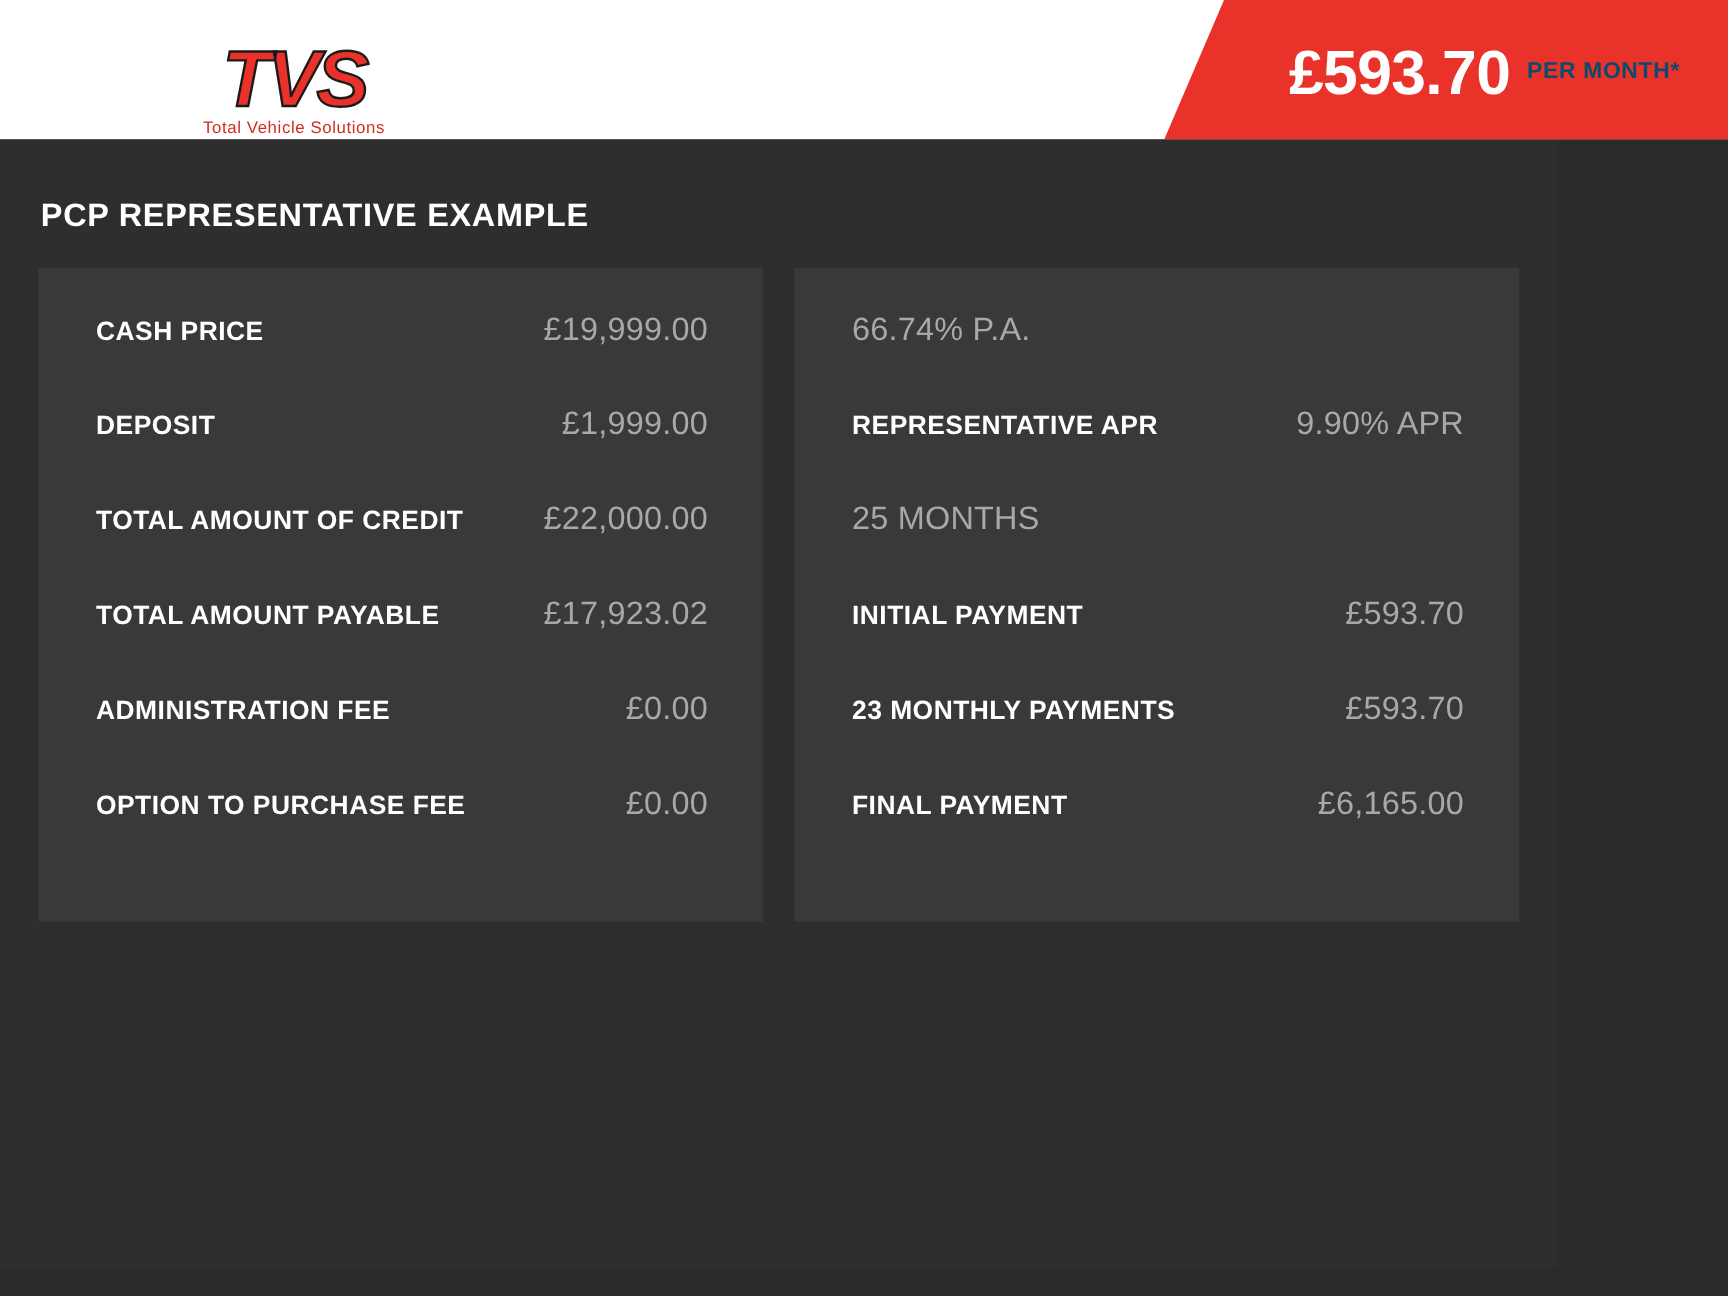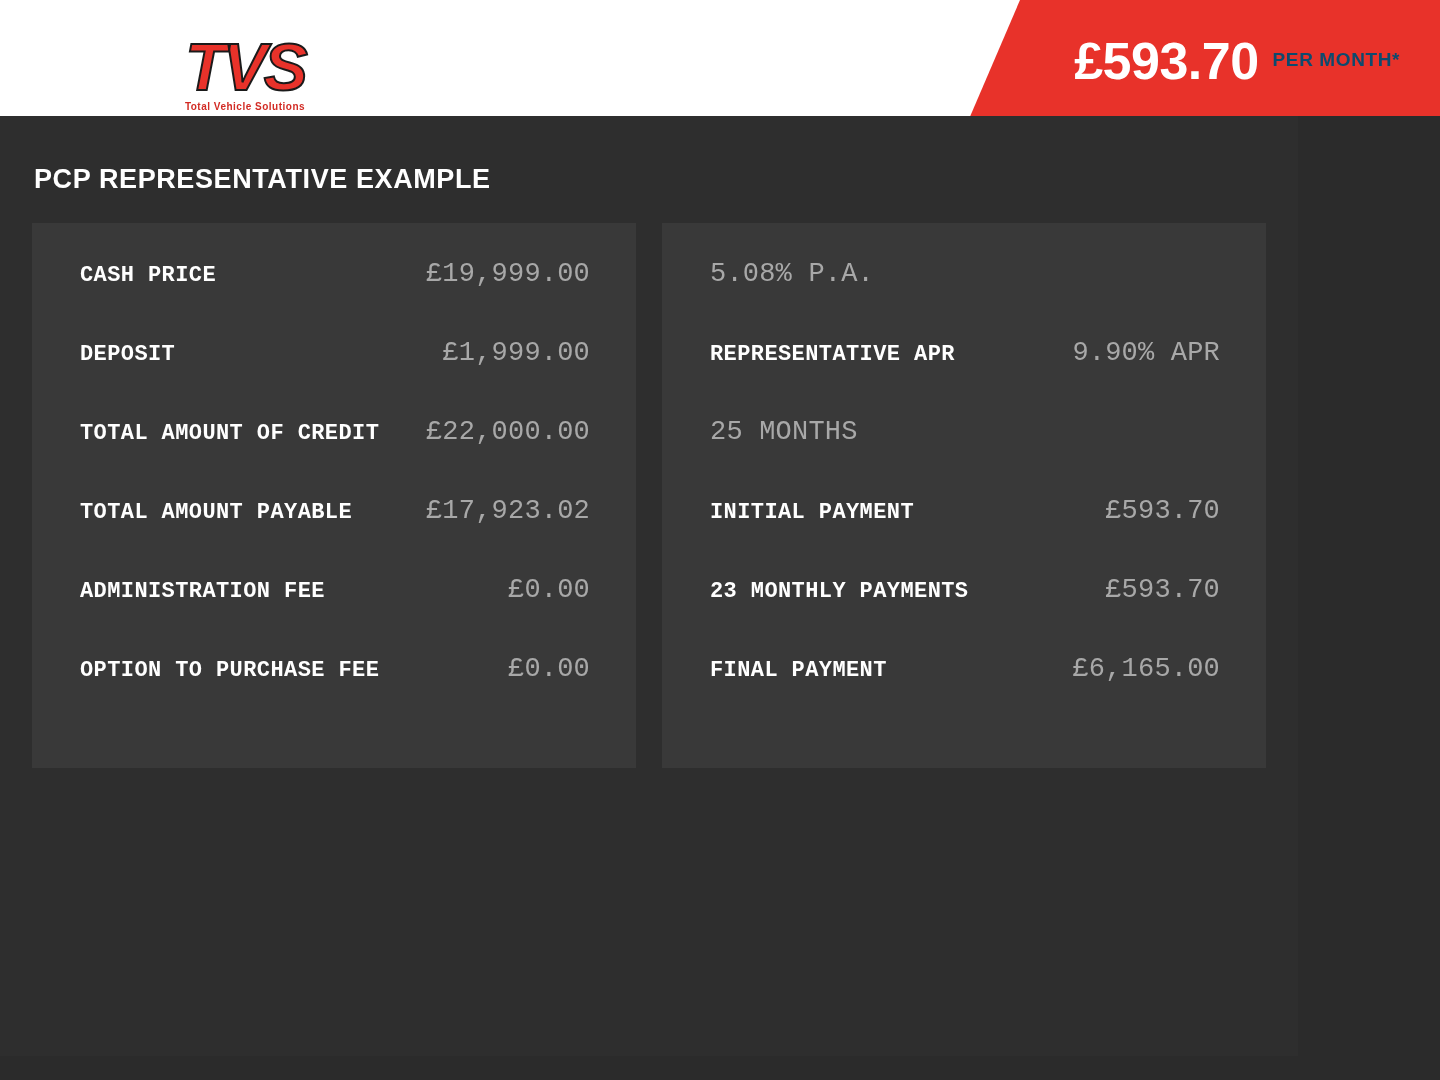--- a/index.html
+++ b/index.html
@@ -70,45 +70,44 @@
     font-size: 66px;
     font-weight: bold;
     font-style: italic;
     letter-spacing: -3px;
     color: #e8322a;
     -webkit-text-stroke: 2px #1a1a1a;
     line-height: 0.95;
   }
   .logo-sub {
     margin-top: 2px;
-    font-size: 10px;
+    font-size: 14px;
     letter-spacing: 0.5px;
     color: #d22b24;
-    font-weight: bold;
+    font-weight: normal;
   }
 
   
   .page {
     width: 1298px;
     height: 940px;
     background: #2e2e2e;
     padding: 0 32px;
   }
   .section-title {
     color: #ffffff;
     font-size: 27px;
     font-weight: bold;
     letter-spacing: 0.6px;
     padding: 48px 0 28px 2px;
   }
 
   .panels {
     display: flex;
     gap: 26px;
-    font-family: Liberation Mono, monospace;
   }
   .panel {
     background: #393939;
     flex: 1;
     padding: 30px 46px 30px 48px;
     height: 545px;
     display: flex;
     flex-direction: column;
     justify-content: center;
   }
@@ -176,21 +175,21 @@
         <span class="row-value">£0.00</span>
       </div>
       <div class="row">
         <span class="row-label">OPTION TO PURCHASE FEE</span>
         <span class="row-value">£0.00</span>
       </div>
     </div>
 
     <div class="panel">
       <div class="row">
-        <span class="row-value">5.08% P.A.</span>
+        <span class="row-value">66.74% P.A.</span>
       </div>
       <div class="row">
         <span class="row-label">REPRESENTATIVE APR</span>
         <span class="row-value">9.90% APR</span>
       </div>
       <div class="row">
         <span class="row-value">25 MONTHS</span>
       </div>
       <div class="row">
         <span class="row-label">INITIAL PAYMENT</span>

